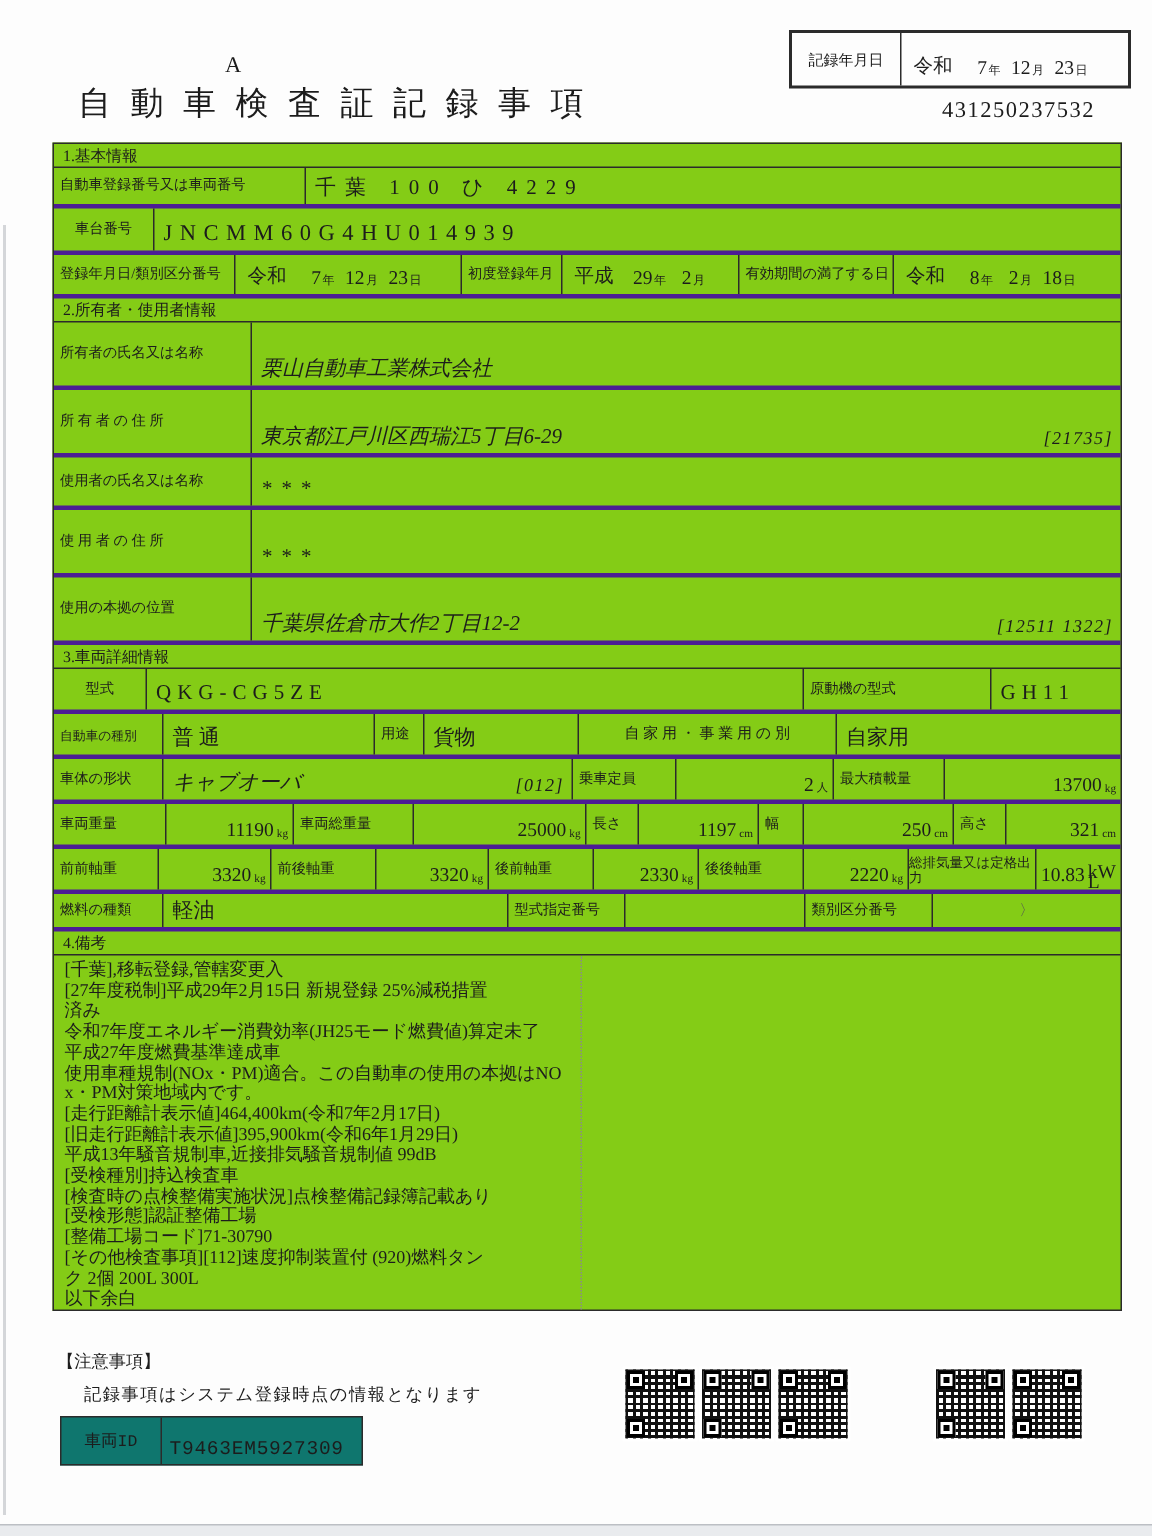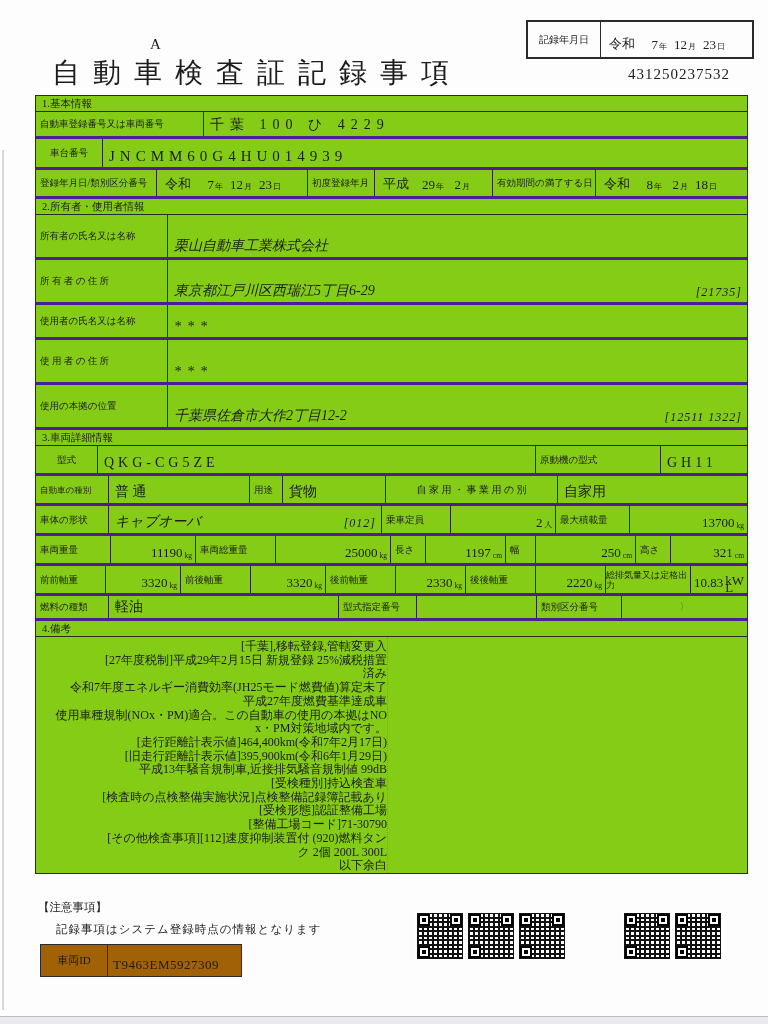--- a/index.html
+++ b/index.html
@@ -3,29 +3,29 @@
 <meta charset="utf-8">
 <style>
   html,body{margin:0;padding:0;background:#ffffff;}
   .page{position:relative;width:768px;height:1024px;background:#fdfdfd;overflow:hidden;
         font-family:"Liberation Serif","DejaVu Serif",serif;color:#1c1c1c;}
   
   .edge-left{position:absolute;left:2px;top:150px;width:2px;height:860px;background:#d4d6d9;}
   .edge-bottom{position:absolute;left:0;top:1016px;width:768px;height:8px;background:#e9ebee;border-top:1px solid #bcbfc4;}
   
   .letter-a{position:absolute;left:150px;top:36px;font-size:15px;}
-  .doc-title{position:absolute;left:52px;top:54px;font-size:28px;letter-spacing:13px;white-space:nowrap;}
+  .doc-title{position:absolute;left:52px;top:54px;font-size:22px;letter-spacing:13px;white-space:nowrap;}
   .doc-number{position:absolute;left:628px;top:66px;font-size:15px;letter-spacing:1px;}
   .rec-box{position:absolute;left:526px;top:20px;width:224px;height:35px;border:2px solid #2b2b2b;display:flex;}
   .rec-box .rlab{width:72px;border-right:1.5px solid #2b2b2b;display:flex;align-items:center;justify-content:center;font-size:10px;}
   .rec-box .rval{flex:1;display:flex;align-items:flex-end;padding:0 6px 4px 8px;}
   
   .tbl{position:absolute;left:35px;top:95px;width:711px;border:1.5px solid #2b2b2b;background:#84cc16;}
   .row{display:flex;border-bottom:3px solid #4c1d95;box-sizing:border-box;}
-  .row:last-child{border-bottom:none;text-align:right;}
+  .row:last-child{border-bottom:none;}
   .c{box-sizing:border-box;border-right:1px solid #2b2b2b;position:relative;display:flex;overflow:hidden;}
   .row .c:last-child{border-right:none;}
   .grow{flex:1;}
   .sech{height:15px;display:flex;align-items:center;padding-left:6px;font-size:10.5px;border-bottom:1px solid #2b2b2b;}
   .lab{font-size:9.5px;align-items:center;padding-left:4px;line-height:10px;}
   .lab.cen{justify-content:center;padding-left:0;}
   .val{font-size:14px;align-items:flex-end;padding:0 5px 2px 6px;}
   .val.between{justify-content:space-between;font-style:italic;}
   .num{font-size:13px;align-items:flex-end;justify-content:flex-end;padding:0 3px 2px 3px;}
   .unit{font-size:7.5px;margin-left:2px;padding-bottom:1px;}
@@ -41,21 +41,21 @@
   .du{font-size:8px;margin-left:1px;padding-bottom:1px;}
   .faint{color:#555;font-size:10px;align-items:center;justify-content:center;}
   
   .remarks{display:flex;height:236px;}
   .rleft{width:352px;border-right:1px dotted #8a8a8a;padding:3px 0 0 7px;box-sizing:border-box;}
   .rleft div{font-size:12px;line-height:13.7px;white-space:nowrap;}
   .rright{flex:1;}
   
   .notice-h{position:absolute;left:38px;top:900px;font-size:11.5px;}
   .notice-t{position:absolute;left:56px;top:922px;font-size:11.5px;letter-spacing:1px;}
-  .vid-box{position:absolute;left:40px;top:944px;width:200px;height:31px;border:1.5px solid #2b2b2b;display:flex;background:#a16207;}
+  .vid-box{position:absolute;left:40px;top:944px;width:200px;height:31px;border:1.5px solid #2b2b2b;display:flex;background:#0f766e;font-family:Liberation Mono, monospace;}
   .vid-box .vlab{width:66px;border-right:1px solid #2b2b2b;display:flex;align-items:center;justify-content:center;font-size:11px;}
   .vid-box .vval{flex:1;display:flex;align-items:flex-end;padding:0 2px 3px 5px;font-size:13px;letter-spacing:0.5px;}
   
   .qr{position:absolute;width:46px;height:46px;background:
       repeating-linear-gradient(0deg,#111 0 2px,transparent 2px 4px,#111 4px 6px,transparent 6px 9px),
       repeating-linear-gradient(90deg,#111 0 2px,#fff 2px 5px,#111 5px 7px,#fff 7px 10px);
       box-shadow:0 0 0 2px #fff;}
   .f{position:absolute;width:12px;height:12px;border:2px solid #000;background:#fff;box-sizing:border-box;}
   .f::after{content:"";position:absolute;inset:2px;background:#000;}
   .f.tl{left:1px;top:1px}.f.tr{right:1px;top:1px}.f.bl{left:1px;bottom:1px}

